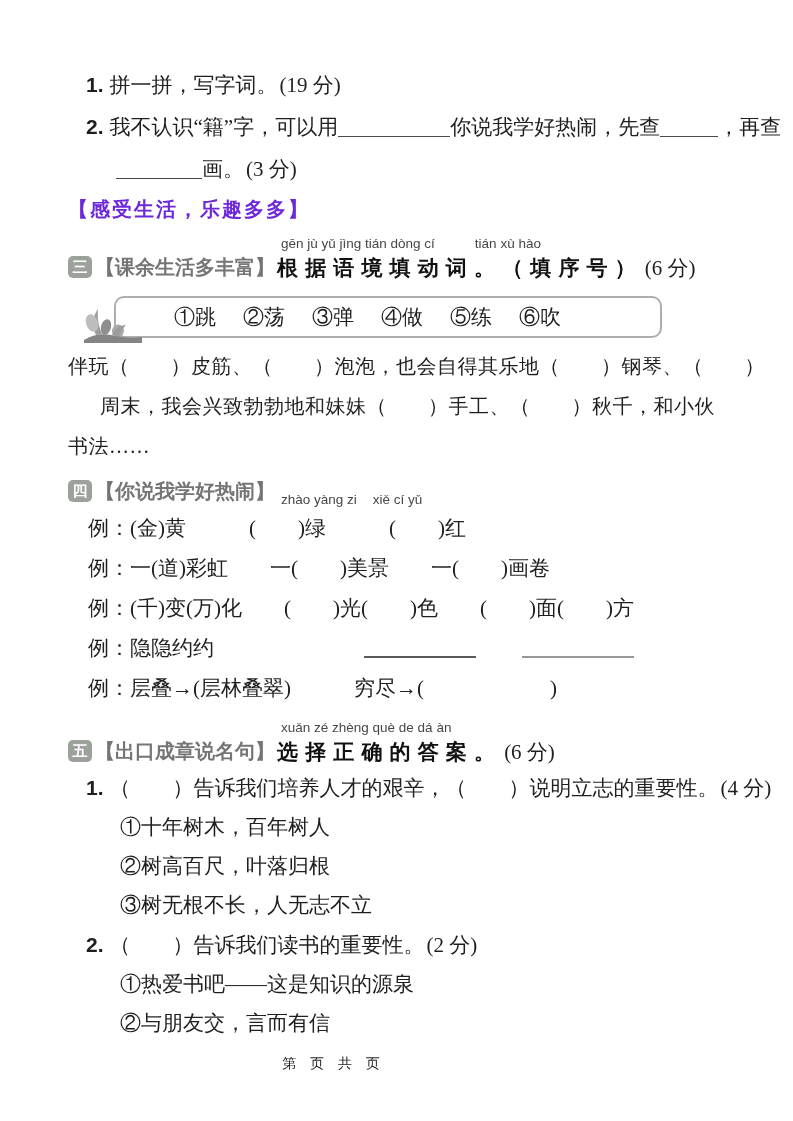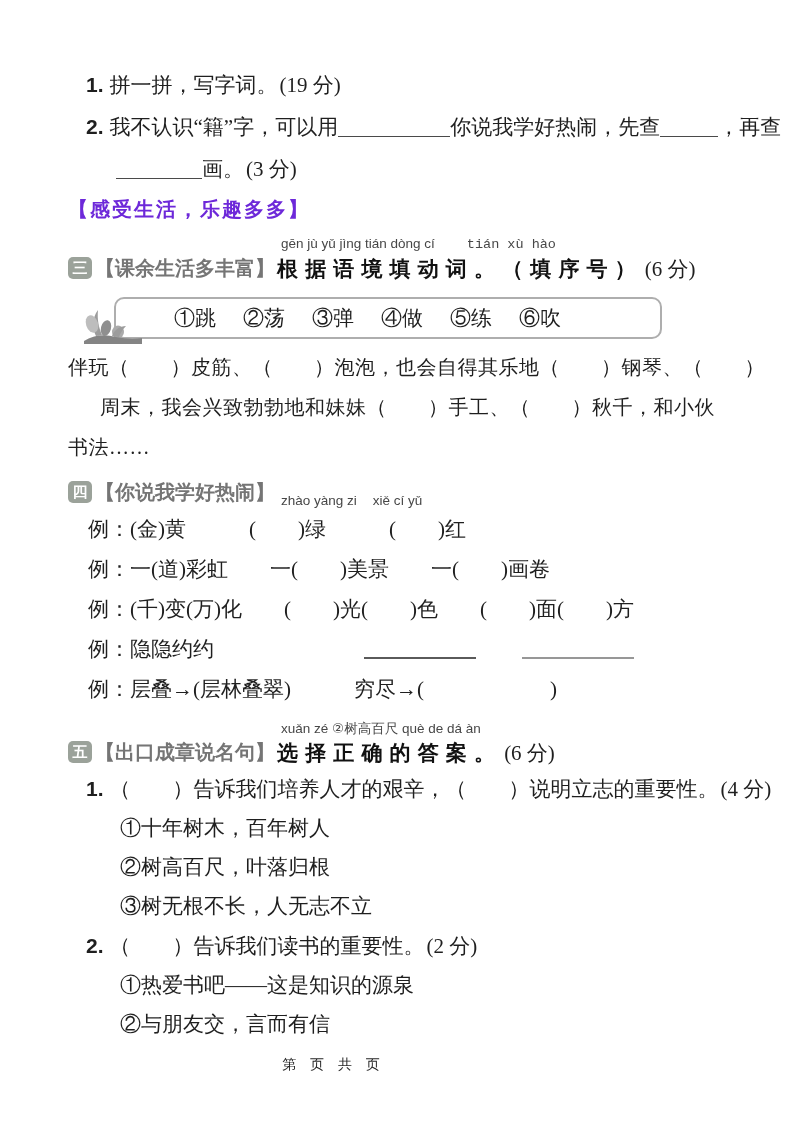--- a/index.html
+++ b/index.html
@@ -36,21 +36,21 @@
   }
   .theme{
     font-family:"Liberation Sans","DejaVu Sans",sans-serif;font-weight:bold;color:#757575;
     font-size:20px;margin:0 2px 3px 0;flex:0 0 auto;
   }
   .instr-wrap{display:inline-flex;flex-direction:column;}
   .pinyin{
     font-family:"Liberation Sans","DejaVu Sans",sans-serif;font-size:13.5px;color:#474747;
     line-height:16px;padding-left:4px;white-space:pre;
   }
-  .pinyin .p2{margin-left:32px;font-family:Liberation Mono, monospace;}
+  .pinyin .p2{margin-left:40px;}
   .pinyin .p2b{margin-left:16px;}
   .instr-line{line-height:32px;font-size:21px;white-space:nowrap;}
   .instr{
     font-family:"Liberation Sans","DejaVu Sans",sans-serif;font-weight:bold;color:#111111;
     letter-spacing:0.34em;
   }
 
   
   .opt-box{
     position:relative;box-sizing:border-box;margin:12px 0 0 46px;width:548px;
@@ -146,21 +146,21 @@
       <span>例：隐隐约约</span><span class="blank ul-a"></span><span class="blank ul-b"></span>
     </div>
     <div class="ex-row">例：层叠→(层林叠翠)　　　穷尽→(　　　　　　)</div>
   </section>
 
   <section>
     <div class="sec-head">
       <span class="badge">五</span>
       <span class="theme">【出口成章说名句】</span>
       <span class="instr-wrap">
-        <span class="pinyin">xuǎn zé ②树高百尺 què de dá àn</span>
+        <span class="pinyin">xuǎn zé zhèng què de dá àn</span>
         <span class="instr-line"><span class="instr">选择正确的答案。</span><span class="score">(6 分)</span></span>
       </span>
     </div>
 
     <div class="q5">
       <b class="qnum">1.</b><span>（　　）告诉我们培养人才的艰辛，（　　）说明立志的重要性。</span><span class="score">(4 分)</span>
     </div>
     <div class="opt-line">①十年树木，百年树人</div>
     <div class="opt-line">②树高百尺，叶落归根</div>
     <div class="opt-line">③树无根不长，人无志不立</div>

